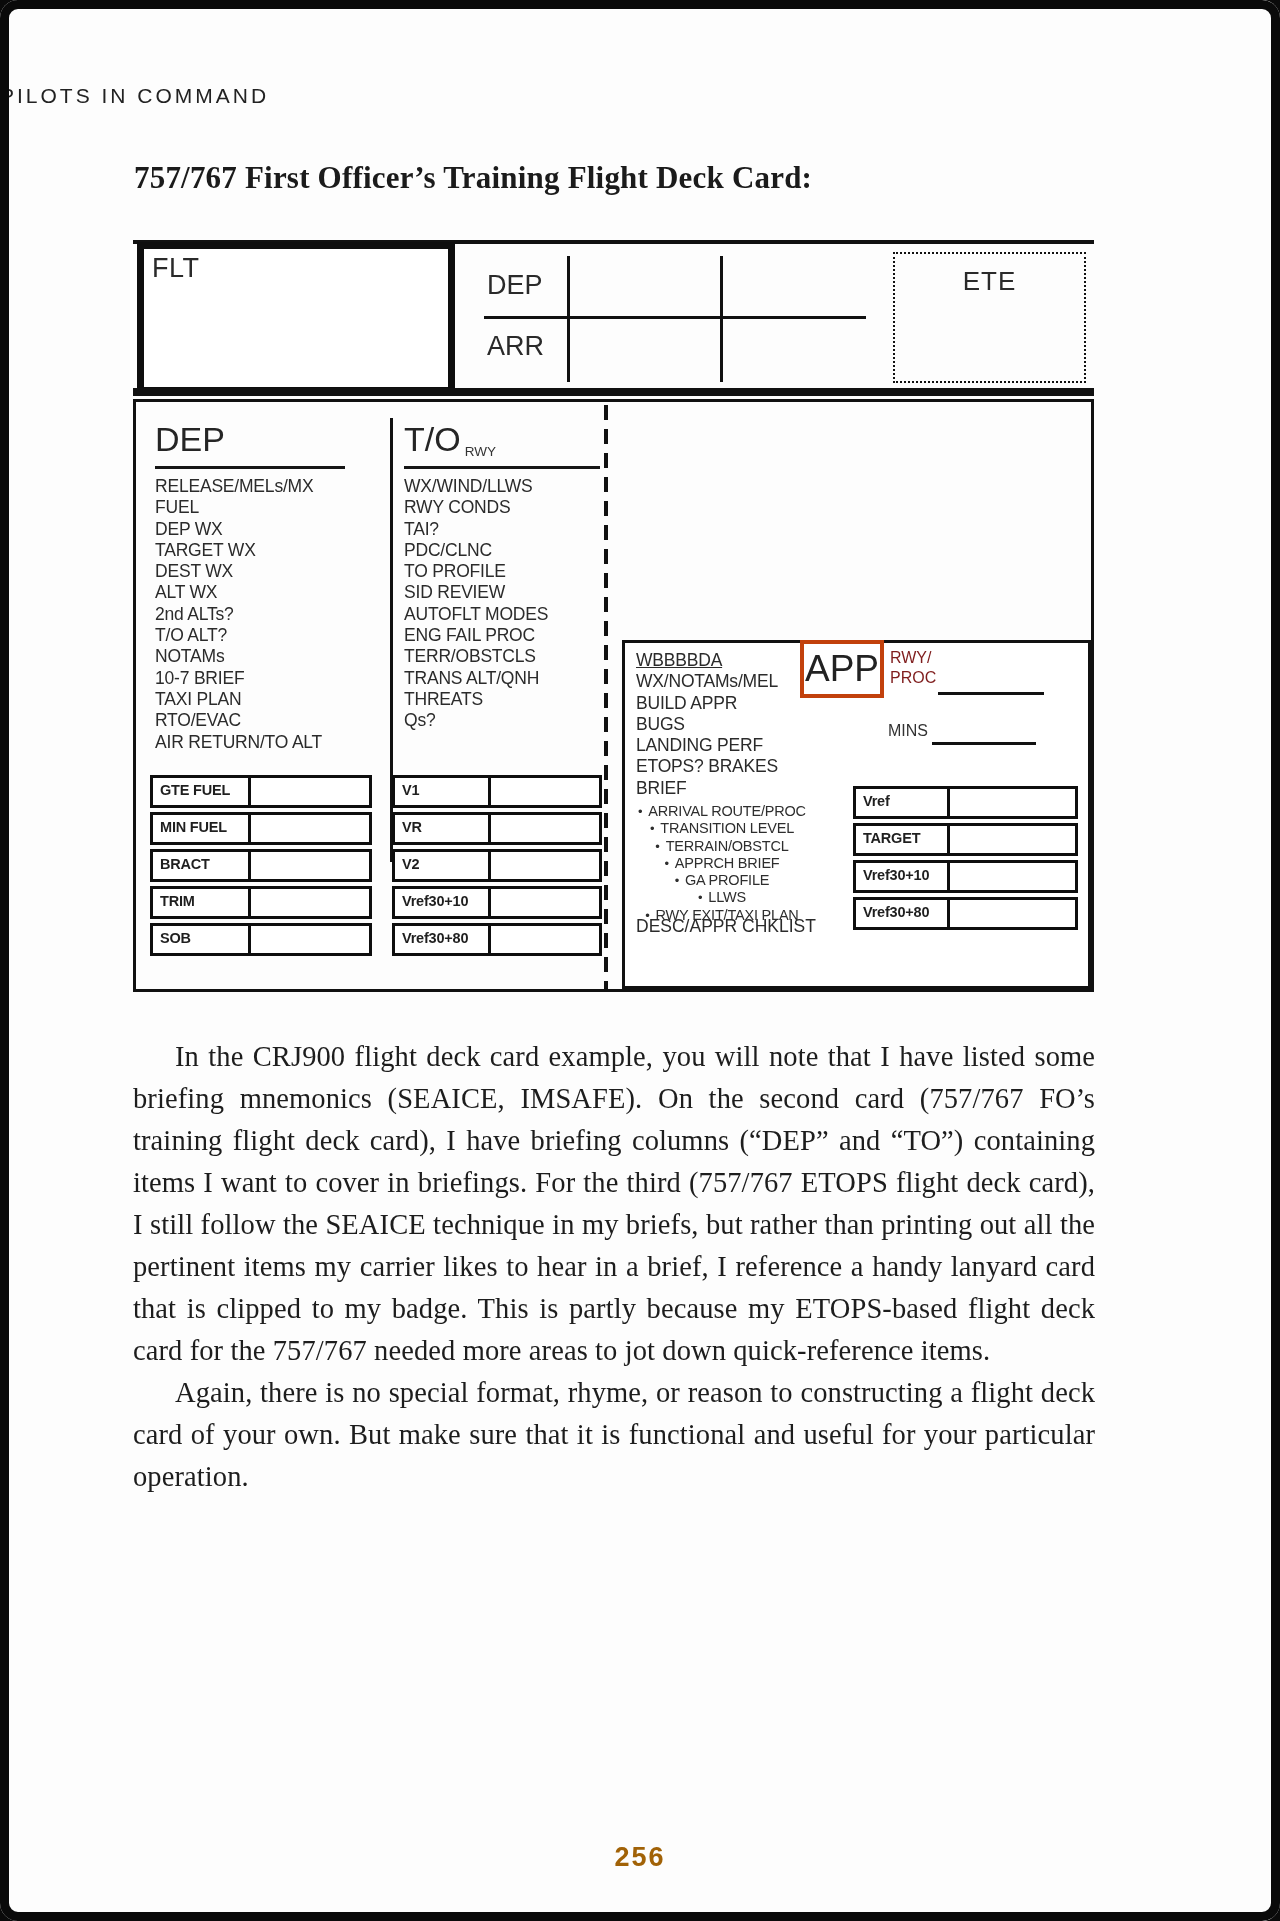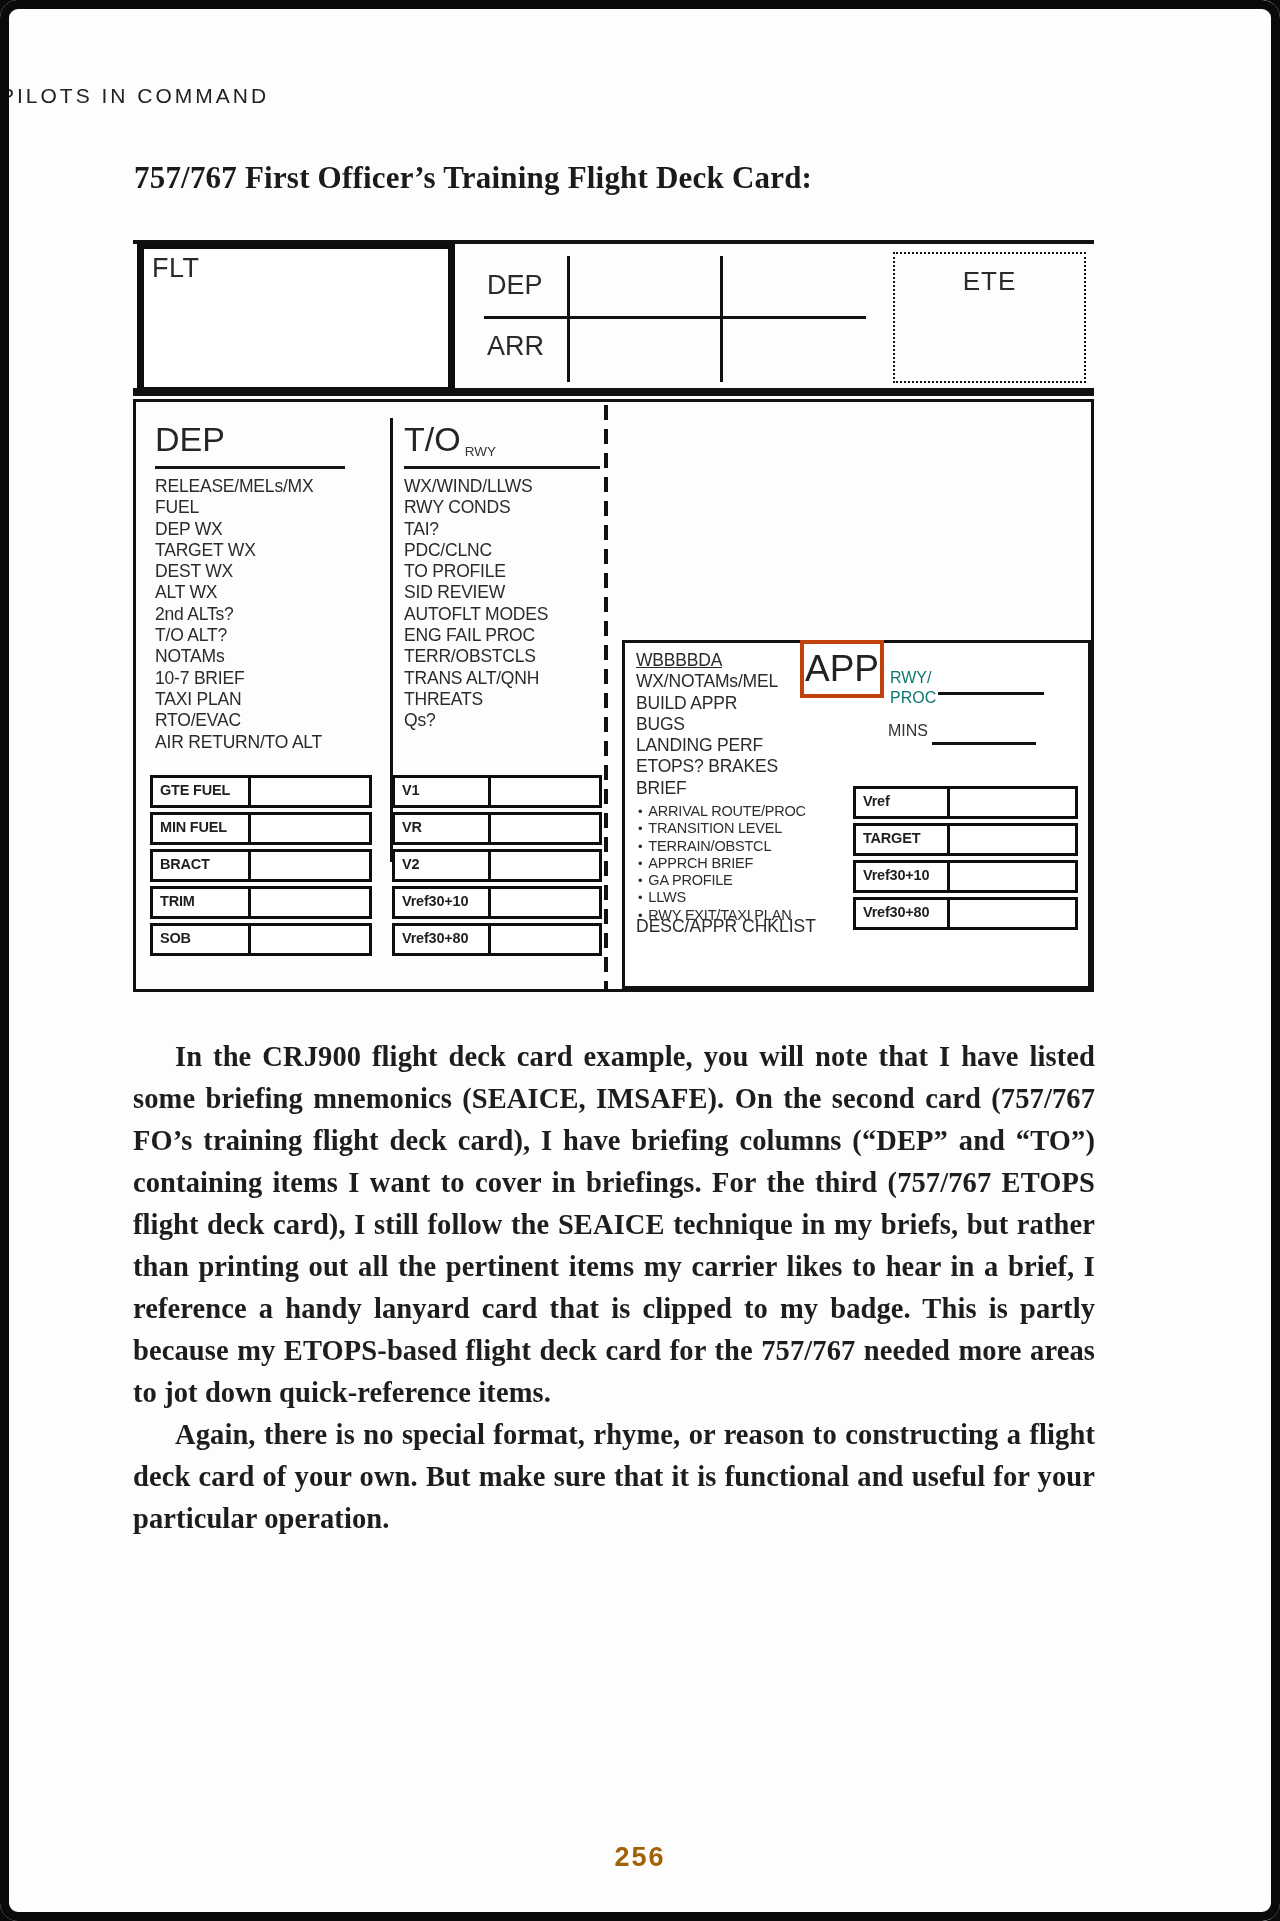--- a/index.html
+++ b/index.html
@@ -3,21 +3,21 @@
 <meta charset="utf-8">
 <style>
   html,body{margin:0;padding:0;background:#000;}
   .stage{position:relative;width:1280px;height:1921px;background:#0a0a0a;overflow:hidden;}
   .sheet{position:absolute;inset:0;background:#fdfdfd;border-radius:18px;}
   .frame{position:absolute;inset:0;border:9px solid #0a0a0a;border-radius:18px;pointer-events:none;z-index:50;}
   .abs{position:absolute;}
 
   
   .sans{font-family:"Liberation Sans","DejaVu Sans",sans-serif;color:#1c1c1c;}
-  .serif{font-family:"Liberation Serif","DejaVu Serif",serif;color:#1b1b1b;font-weight:bold;}
+  .serif{font-family:"Liberation Serif","DejaVu Serif",serif;color:#1b1b1b;}
 
   .running-head{top:84px;left:0;width:100%;text-align:left;font-size:21px;font-weight:500;
     letter-spacing:3px;color:#222;}
   .section-title{top:160px;left:134px;font-size:31px;font-weight:bold;letter-spacing:.2px;}
 
   
   .hline{position:absolute;background:#111;}
   .vline{position:absolute;background:#111;}
 
   
@@ -51,28 +51,28 @@
   .to-underline{left:404px;top:466px;width:196px;}
   .to-items{left:404px;top:476px;}
 
   .dash-divider{left:604px;top:405px;width:4px;height:584px;
     background:repeating-linear-gradient(to bottom,#111 0 15px,transparent 15px 24px);}
 
   
   .app-box{left:622px;top:640px;width:469px;height:349px;border:3px solid #111;box-sizing:border-box;background:#fff;}
   .app-list{left:636px;top:650px;}
   .app-mnemonic{text-decoration:underline;}
-  .bullets{left:638px;top:803px;}
+  .bullets{left:638px;top:803px;text-align:center;}
   .bitem{font-size:14.5px;line-height:16.3px;color:#2e2e2e;letter-spacing:-0.2px;white-space:nowrap;}
   .bitem::before{content:"•";margin-right:6px;font-size:13px;}
   .app-footer{left:636px;top:916px;font-size:17.5px;color:#2b2b2b;}
   .app-label-box{left:800px;top:640px;width:84px;height:58px;border:4px solid #c2410c;box-sizing:border-box;
     display:flex;align-items:center;justify-content:center;background:#fff;}
   .app-label-box span{font-size:37px;color:#222;}
-  .rwyproc{left:890px;top:648px;font-size:16px;line-height:20px;color:#0f766e;margin-top:20px;}
+  .rwyproc{left:890px;top:648px;font-size:16px;line-height:20px;color:#7f1d1d;}
   .proc-line{left:938px;top:692px;width:106px;height:3px;}
   .mins{left:888px;top:722px;font-size:16px;color:#333;}
   .mins-line{left:932px;top:742px;width:104px;height:3px;}
 
   
   .vtable{display:flex;flex-direction:column;gap:4px;}
   .vrow{display:flex;border:3px solid #0e0e0e;background:#fff;box-sizing:border-box;height:33px;}
   .vlabel{border-right:3px solid #0e0e0e;font-size:14.5px;font-weight:bold;color:#1f1f1f;
     padding:4px 0 0 7px;box-sizing:border-box;letter-spacing:-0.2px;}
   .vval{flex:1;}

